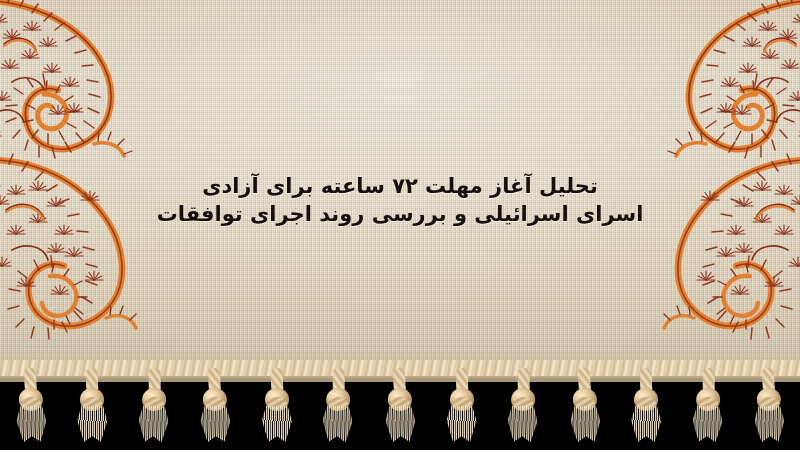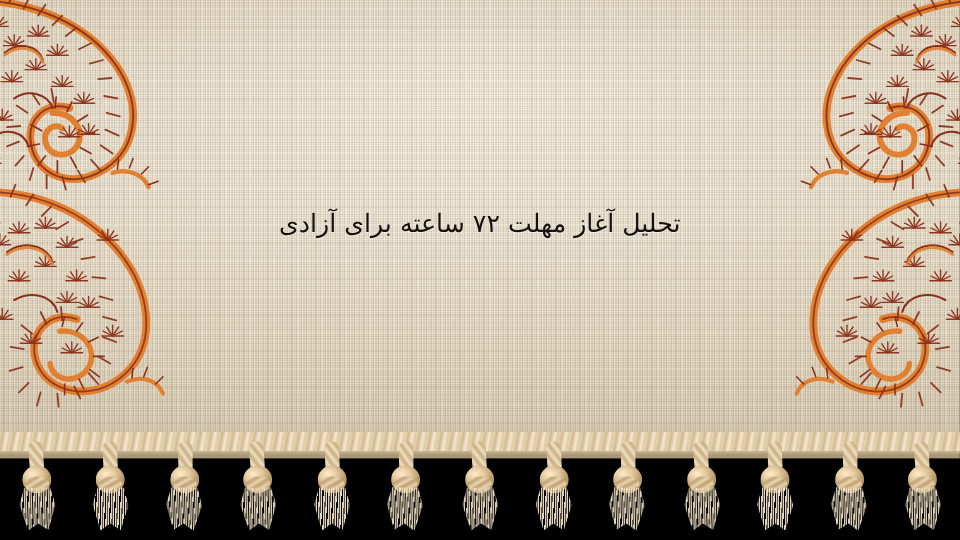--- a/index.html
+++ b/index.html
@@ -106,21 +106,21 @@
   #headline{
     position:absolute; left:0; top:172px; width:800px;
     text-align:center;
     direction:rtl;
     z-index:5;
   }
   #headline .line{
     display:block;
     font-size:21px;
     line-height:28px;
-    font-weight:400;
+    font-weight:700;
     color:#15100c;
     letter-spacing:0px;
     text-shadow:0 1px 0 rgba(255,252,242,.55);
     white-space:nowrap;
   }
 </style>
 </head>
 <body>
 
 <div id="stage">
@@ -525,20 +525,21 @@
           <path d="M124 321 l1 -8"></path>
             <path d="M134 320 l3 -8"></path>
             <path d="M144 326 l6 -6"></path>
         </g>
       </g>
     </svg>
   </div>
 
   <div id="headline">
     <span class="line">تحلیل آغاز مهلت ۷۲ ساعته برای آزادی</span>
+    <span class="line">اسرای اسرائیلی و بررسی روند اجرای توافقات</span>
   </div>
 
   <div id="fringe">
     <div id="fringe-band"></div>
     <div id="tassels">
         <div class="tassel" style="left: 13.7692px; transform: rotate(-1.6deg);">
           <div class="cord"></div>
           <div class="knot"></div>
           <div class="skirt"></div>
         </div>

